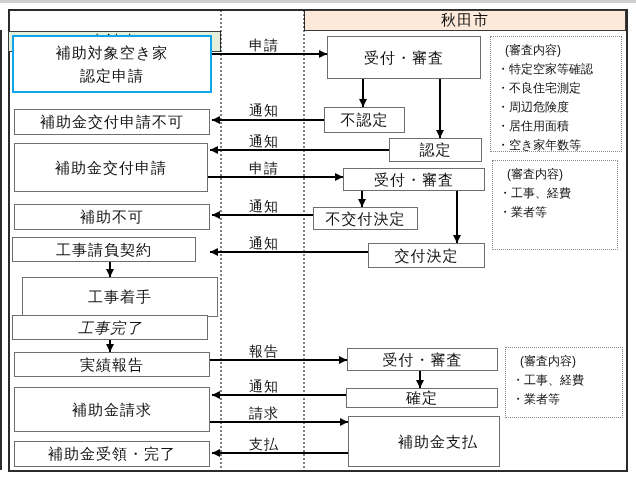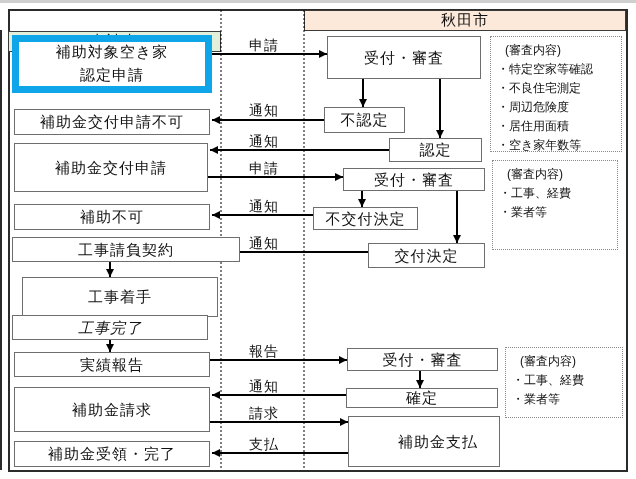--- a/index.html
+++ b/index.html
@@ -12,21 +12,21 @@
   .outer{position:absolute;left:8px;top:9px;width:616px;height:459px;border:2px solid #2b2b2b;background:#fff;}
 
   .hdr{position:absolute;top:10px;height:21px;border:1px solid #3a3a3a;box-sizing:border-box;
        display:flex;align-items:center;justify-content:center;font-size:15px;letter-spacing:1px;}
   .hdr-applicant{left:8px;width:213px;background:#e2efda;margin-top:21px;}
   .hdr-city{left:304px;width:322px;background:#fde9d9;}
 
   .box{position:absolute;background:#fff;border:1.5px solid #6e6e6e;box-sizing:border-box;
        display:flex;align-items:center;justify-content:center;text-align:center;
        font-size:15px;letter-spacing:1px;line-height:1.55;white-space:pre-line;}
-  .box.hl{border:7px solid #0ea5e9;font-family:Liberation Serif, serif;}
+  .box.hl{border:2px solid #0ea5e9;}
 
   .alabel{position:absolute;left:222px;width:84px;text-align:center;font-size:14px;letter-spacing:1px;}
 
   .note{position:absolute;background:#fff;border:1.5px dotted #8a8a8a;box-sizing:border-box;
         font-size:12px;line-height:19px;padding:4px 4px 2px 6px;}
   .note .ntitle{padding-left:8px;}
 
   svg.connectors{position:absolute;left:0;top:0;width:636px;height:479px;pointer-events:none;}
 </style>
 </head>
@@ -70,21 +70,21 @@
       <line x1="110" y1="302" x2="110" y2="315"></line>
       <line x1="110" y1="340" x2="110" y2="352"></line>
     </g>
   </svg>
 
   <div class="box hl" style="left:12px;top:35px;width:200px;height:58px;">補助対象空き家
 認定申請</div>
   <div class="box" style="left:14px;top:109px;width:196px;height:26px;">補助金交付申請不可</div>
   <div class="box" style="left:14px;top:143px;width:194px;height:49px;">補助金交付申請</div>
   <div class="box" style="left:14px;top:204px;width:196px;height:26px;">補助不可</div>
-  <div class="box" style="left:12px;top:237px;width:228px;height:25px;">工事請負契約</div>
+  <div class="box" style="left:12px;top:237px;width:184px;height:25px;">工事請負契約</div>
   <div class="box" style="left:22px;top:277px;width:196px;height:40px;">工事着手</div>
   <div class="box" style="left:12px;top:315px;width:196px;height:25px;font-style:italic;">工事完了</div>
   <div class="box" style="left:14px;top:387px;width:196px;height:45px;">補助金請求</div>
   <div class="box" style="left:14px;top:352px;width:196px;height:25px;">実績報告</div>
   <div class="box" style="left:14px;top:441px;width:196px;height:26px;">補助金受領・完了</div>
 
   <div class="box" style="left:327px;top:36px;width:154px;height:43px;">受付・審査</div>
   <div class="box" style="left:324px;top:107px;width:81px;height:26px;">不認定</div>
   <div class="box" style="left:389px;top:138px;width:93px;height:24px;">認定</div>
   <div class="box" style="left:343px;top:168px;width:142px;height:23px;">受付・審査</div>

